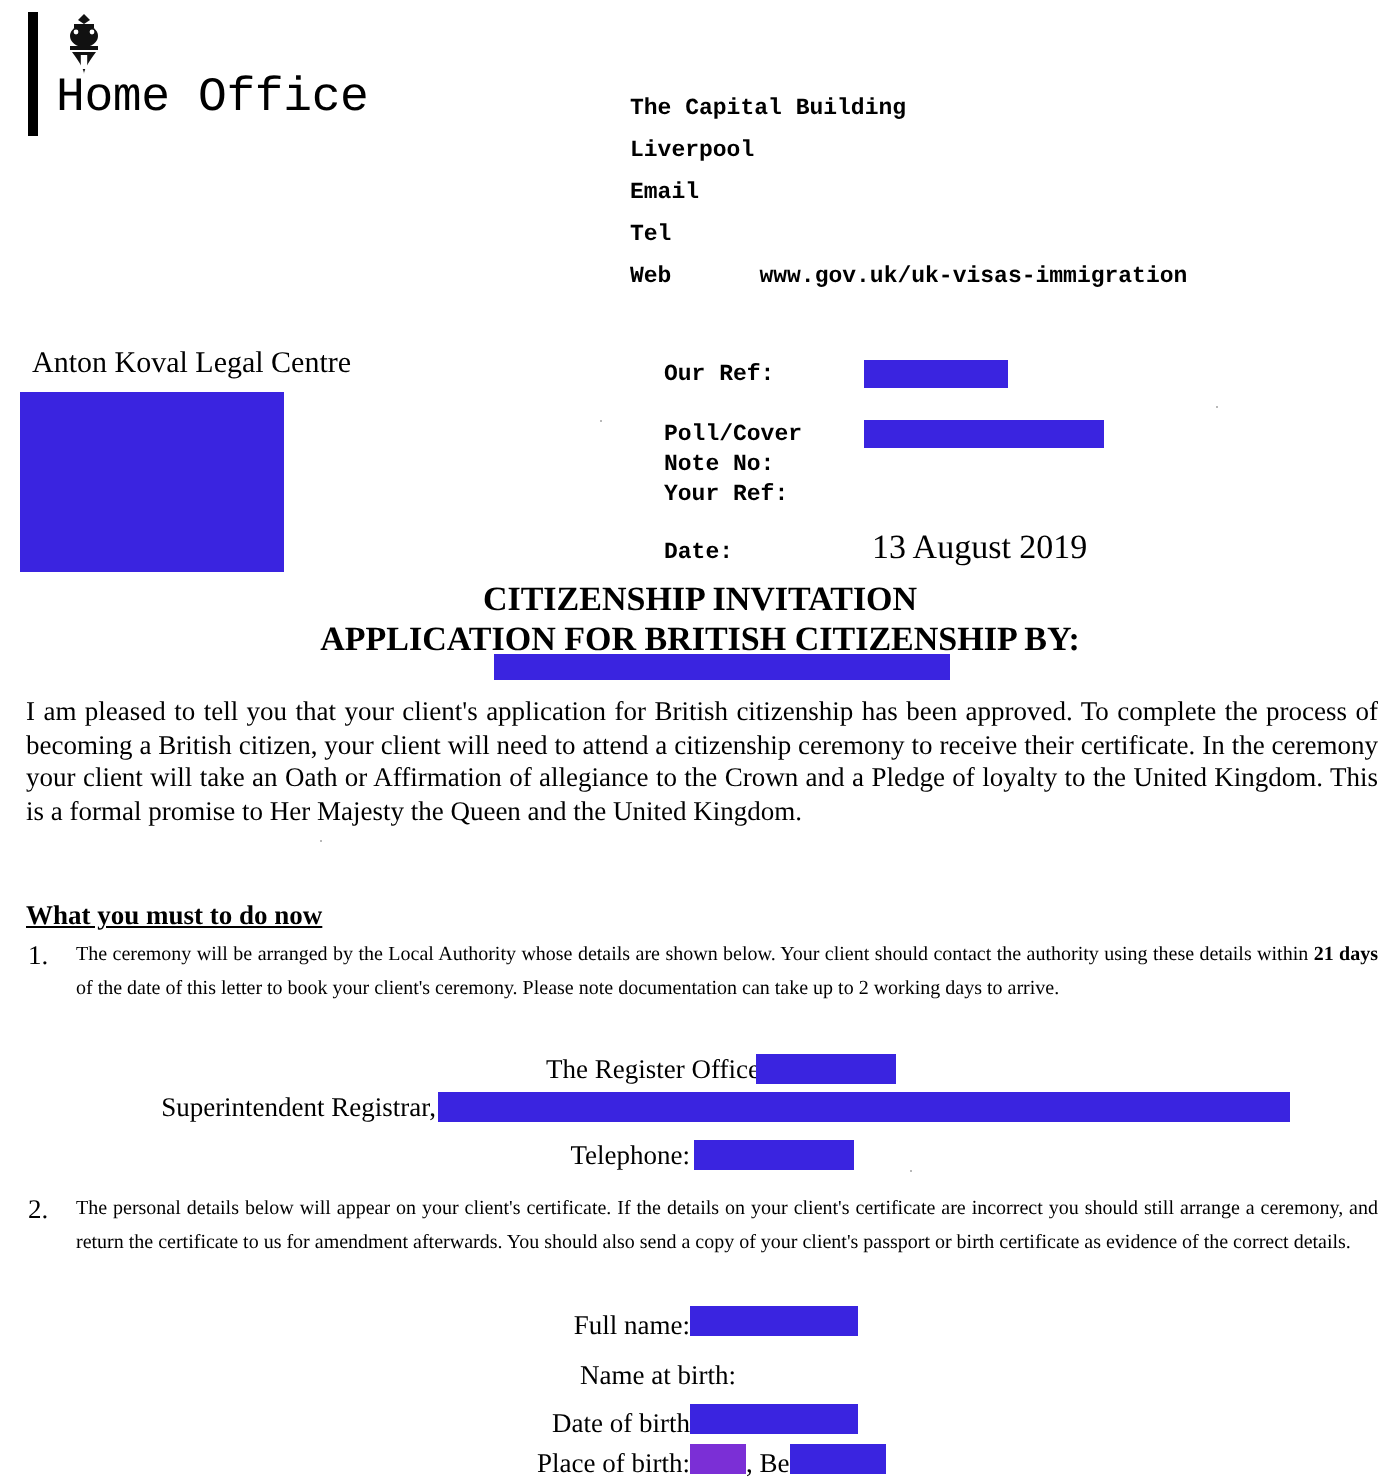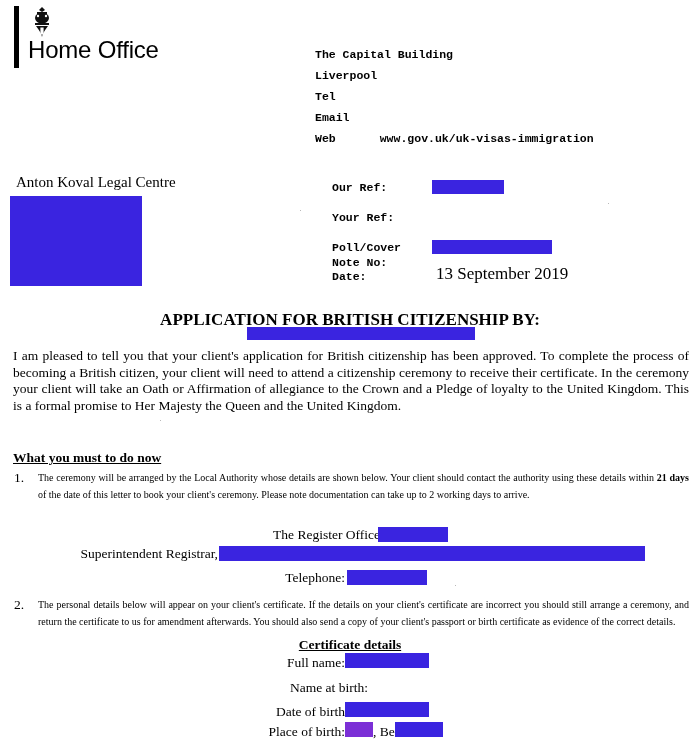--- a/index.html
+++ b/index.html
@@ -40,21 +40,21 @@
     left: 14px;
     top: 2px;
     width: 28px;
     height: 32px;
   }
   .crest-emblem svg { display:block; }
   .ho-title {
     position: absolute;
     left: 14px;
     top: 32px;
-    font-family: Liberation Sans, sans-serif;
+    font-family: Liberation Mono, monospace;
     font-size: 24px;
     letter-spacing: -0.2px;
     color: #000;
   }
   
   .addr {
     position: absolute;
     left: 315px;
     top: 44px;
     font-family: "Liberation Mono", monospace;
@@ -248,49 +248,50 @@
           <rect x="12.4" y="21.5" width="3.2" height="7" fill="#ffffff"></rect>
         </g>
       </svg>
     </div>
     <div class="ho-title">Home Office</div>
   </div>
 
   <div class="addr">
     <div class="row">The Capital Building</div>
     <div class="row">Liverpool</div>
+    <div class="row">Email</div>
     <div class="row">Tel</div>
-    <div class="row">Email</div>
     <div class="row">
       <span>Web</span><span class="weblink">www.gov.uk/uk-visas-immigration</span>
     </div>
   </div>
 
   <div class="recipient">Anton Koval Legal Centre</div>
   <div class="redact-block-recipient"></div>
 
   <div class="refs">
     <div class="ref-row">
       <span class="lbl">Our Ref:</span>
       <span class="val-red" style="width:72px;"></span>
     </div>
     <div class="ref-row">
-      <span class="lbl">Your Ref:</span>
-    </div>
-    <div class="ref-row">
       <span class="lbl">Poll/Cover
 Note No:</span>
       <span class="val-red" style="width:120px;"></span>
     </div>
+    <div class="ref-row">
+      <span class="lbl">Your Ref:</span>
+    </div>
   </div>
   <div class="ref-date">
     <span>Date:</span>
-    <span class="dval">13 September 2019</span>
-  </div>
-
+    <span class="dval">13 August 2019</span>
+  </div>
+
+  <div class="title1">CITIZENSHIP INVITATION</div>
   <div class="title2">APPLICATION FOR BRITISH CITIZENSHIP BY:</div>
   <div class="title2-redact"></div>
 
   <div class="para para1">I am pleased to tell you that your client's application for British citizenship has been approved. To complete the process of becoming a British citizen, your client will need to attend a citizenship ceremony to receive their certificate. In the ceremony your client will take an Oath or Affirmation of allegiance to the Crown and a Pledge of loyalty to the United Kingdom. This is a formal promise to Her Majesty the Queen and the United Kingdom.</div>
 
   <div class="heading-what">What you must to do now</div>
 
   <div class="item-num item1-num">1.</div>
   <div class="item item1">
     <span>The ceremony will be arranged by the Local Authority whose details are shown below. Your client should contact the authority using these details within </span><b>21 days</b><span> of the date of this letter to book your client's ceremony.  Please note documentation can take up to 2 working days to arrive.</span>
@@ -309,21 +310,20 @@
 
     <div class="auth-row" style="top:570px; left:0; width:345px;">
       <span class="auth-label" style="right:0; top:0;">Telephone:</span>
     </div>
     <div style="position:absolute; left:347px; top:570px; width:80px; height:15px; background:#3a24e0;"></div>
   </div>
 
   <div class="item-num item2-num">2.</div>
   <div class="item item2">The personal details below will appear on your client's certificate. If the details on your client's certificate are incorrect you should still arrange a ceremony, and return the certificate to us for amendment afterwards.  You should also send a copy of your client's passport or birth certificate as evidence of the correct details.</div>
 
-  <div class="cert-title">Certificate details</div>
 
   <div class="cert-row" style="left:0; top:655px; width:345px;">
     <span class="cert-lbl" style="right:0;">Full name:</span>
   </div>
   <div style="position:absolute; left:345px; top:653px; width:84px; height:15px; background:#3a24e0;"></div>
 
   <div class="cert-row" style="left:0; top:704px; width:345px;">
     <span class="cert-lbl" style="right:0;">Date of birth</span>
   </div>
 

